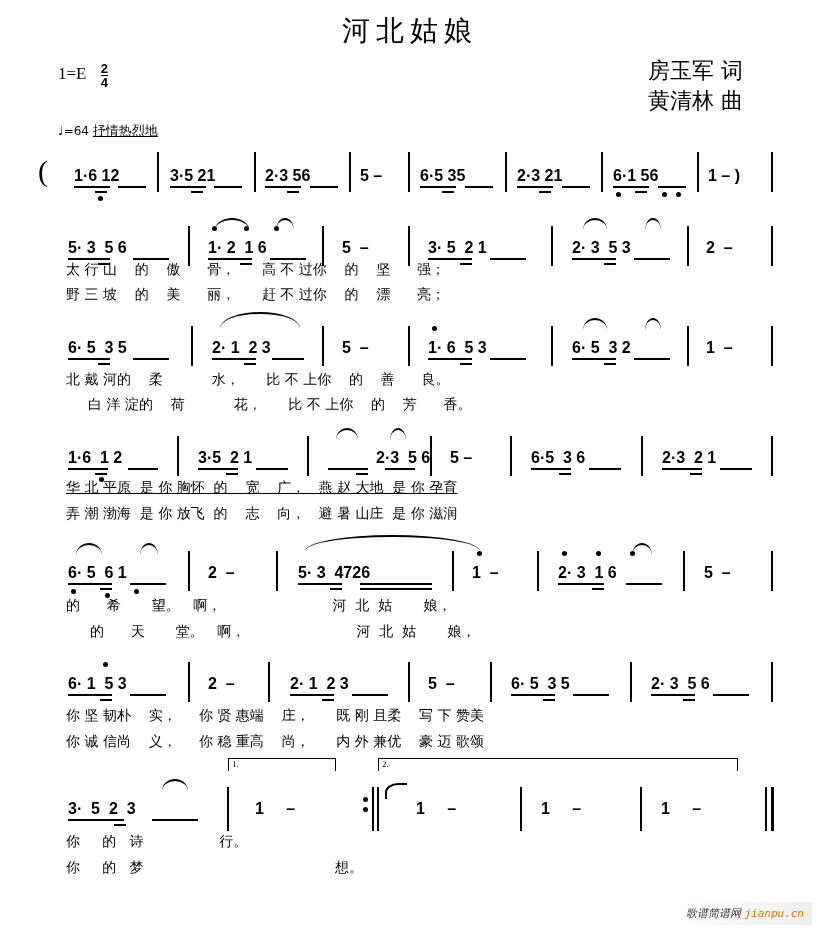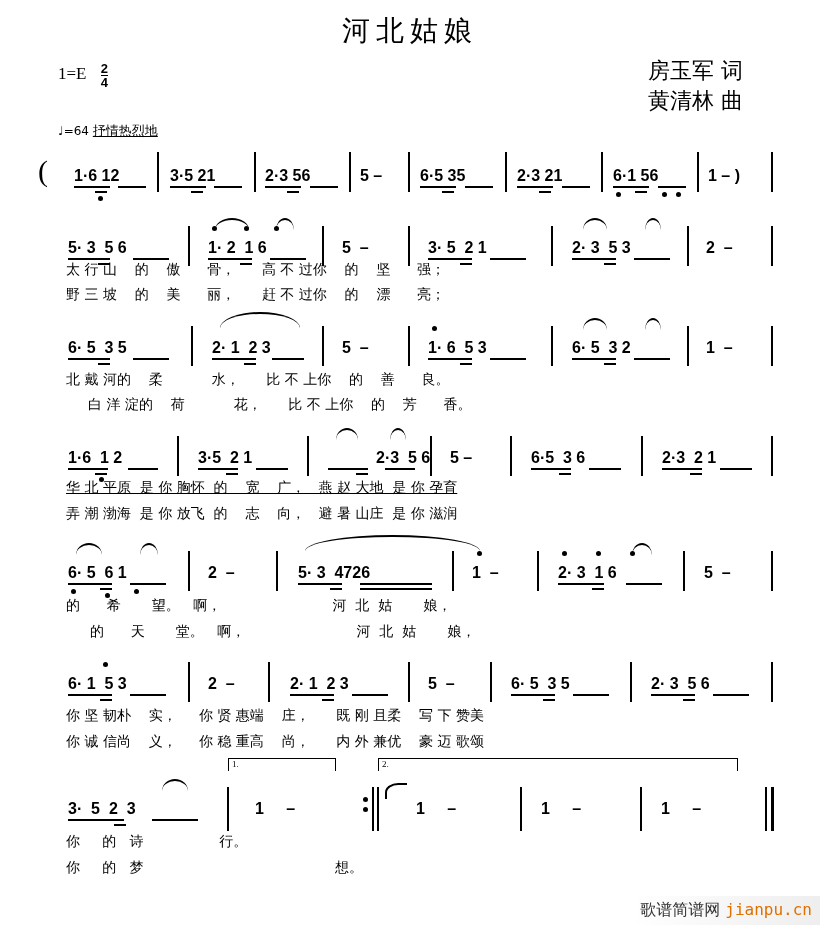--- a/index.html
+++ b/index.html
@@ -20,22 +20,22 @@
   .bar { position:absolute; width:2px; background:#000; }
   .ul { position:absolute; height:2px; background:#000; }
   .dot { position:absolute; width:5px; height:5px; border-radius:50%; background:#000; }
   .slur { position:absolute; border-top:2px solid #000; border-radius:50% 50% 0 0 / 100% 100% 0 0; height:10px; }
   .lyr { position:absolute; font-size:14px; line-height:22px; white-space:pre; letter-spacing:0; }
   .paren { position:absolute; font-size:30px; font-family:"Liberation Serif", serif; }
   .volta { position:absolute; border-top:1.5px solid #000; height:12px; font-size:9px;
            font-family:"Liberation Serif", serif; padding-left:3px; }
   .vL { border-left:1.5px solid #000; }
   .vR { border-right:1.5px solid #000; }
-  .watermark { right:0; bottom:8px; font-size:16px; color:#333; padding:4px 8px;
-               background:linear-gradient(90deg,#fff,#eee); font-family:"DejaVu Serif", serif; }
+  .watermark { right:8px; bottom:8px; font-size:11px; color:#333; padding:4px 8px;
+               background:linear-gradient(90deg,#fff,#eee); font-family:"DejaVu Serif", serif;font-style:italic; }
   .watermark .site { color:#e07000; font-family:"DejaVu Sans Mono", monospace; }
 </style>
 </head>
 <body>
 
 <div class="abs title">河北姑娘</div>
 <div class="abs key">
   <span>1=E</span>
   <span class="timesig">
     <span>2</span>

